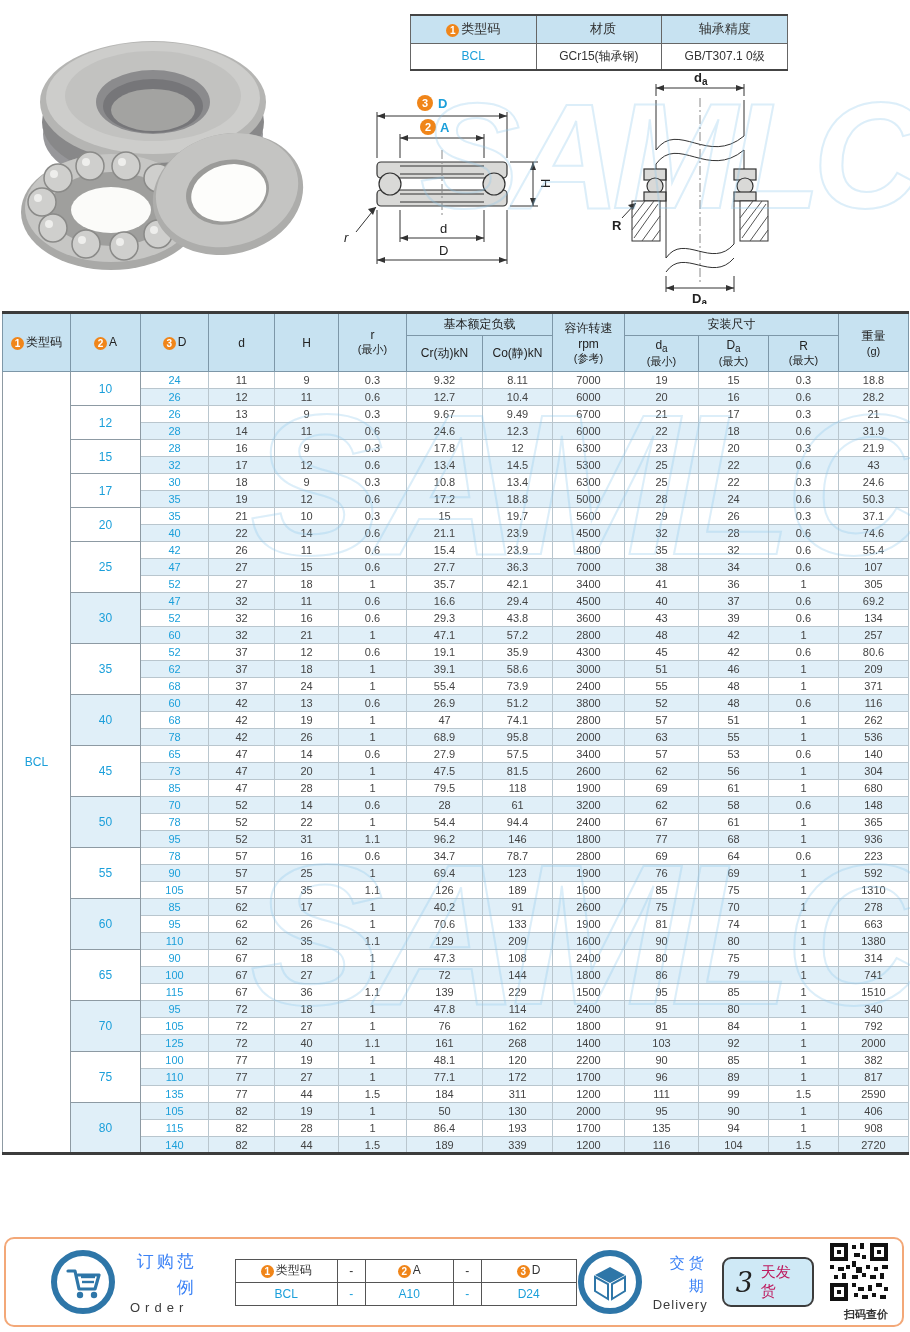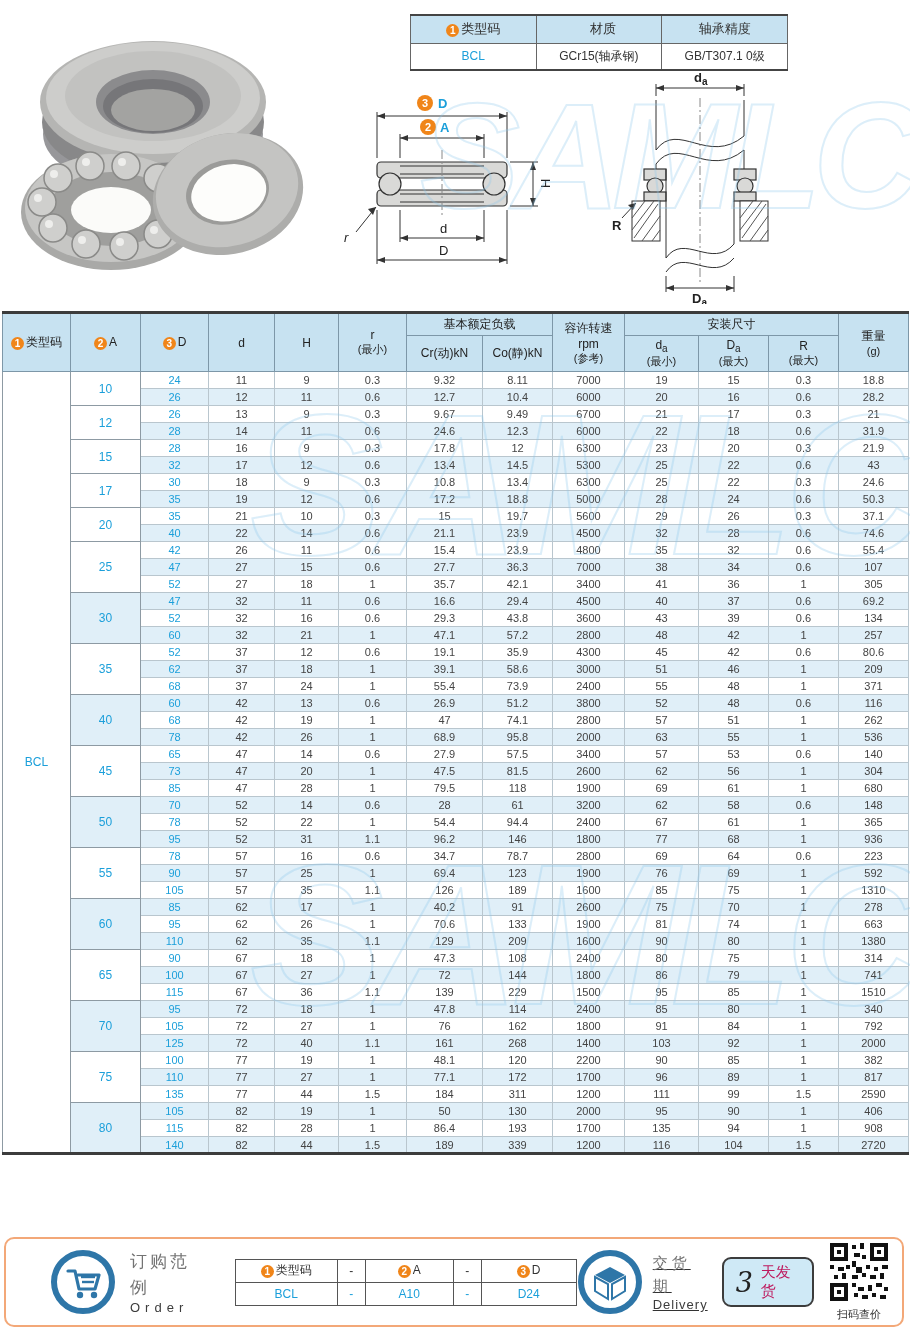--- a/index.html
+++ b/index.html
@@ -54,35 +54,35 @@
                   border-color:#8d9aa3; }
   table.main td.d-cell { color:#1b9fda; }
   table.main tr.group-start td { border-top:1px solid #6d7a82; }
 
   
   .footer { position:absolute; left:4px; top:1237px; width:900px; height:90px;
             border:2px solid #f3a878; border-radius:10px; background:#fff;
             display:flex; align-items:center; z-index:11; }
   .fc-block { display:flex; align-items:center; }
   .ic-circle { width:66px; height:66px; flex:0 0 66px; }
-  .ic-text1 { font-size:17px; letter-spacing:3px; color:#737373; line-height:1.5; }
+  .ic-text1 { font-size:17px; letter-spacing:3px; color:#3b82f6; line-height:1.5;text-align:right; }
   .ic-text2 { font-size:13px; letter-spacing:5px; color:#3c3c3c; }
 
   table.order { border-collapse:collapse; text-align:center; font-size:12px; margin-left:38px; }
   table.order td { border:1px solid #555; height:23px; padding:0 4px; }
   table.order td.title { font-weight:bold; font-size:13px; }
   table.order td.blue { color:#1b9fda; }
 
   .badge { background:#cfe9f6; border:2px solid #3c3c3c; border-radius:9px; padding:4px 12px;
            display:flex; align-items:center; gap:8px; margin-left:14px; }
   .badge .num { font-family:"DejaVu Serif","Liberation Serif",serif; font-style:italic;
                 font-size:27px; color:#222; }
   .badge .unit { font-size:15px; font-weight:normal; color:#be185d; }
 
-  .qr-block { margin-left:16px; margin-right:14px; text-align:center; }
+  .qr-block { margin-left:16px; margin-right:14px; text-align:right;font-weight:bold; }
   .qr-label { font-size:11px; color:#333; margin-top:2px; }
 </style>
 </head>
 <body>
 
 <div class="wm wm1">SAMLC</div>
 <div class="wm wm2">SAMLC</div>
 <div class="wm wm3">SAMLC</div>
 
 <div class="photo">
@@ -976,21 +976,21 @@
     <tr>
       <td class="blue">BCL</td>
       <td class="blue">-</td>
       <td class="blue">A10</td>
       <td class="blue">-</td>
       <td class="blue">D24</td>
     </tr>
   </tbody>
     </table>
 
-  <div class="fc-block" style="margin-left:auto; gap:10px;text-decoration:underline;">
+  <div class="fc-block" style="margin-left:auto; gap:10px;">
     <svg class="ic-circle" viewBox="0 0 66 66">
       <circle cx="33" cy="33" r="29" fill="none" stroke="#2e76a8" stroke-width="6"></circle>
       <polygon points="33,18 48,26 33,34 18,26" fill="#2e76a8"></polygon>
       <polygon points="18,28 31,35 31,50 18,42" fill="#fff" stroke="#2e76a8" stroke-width="2"></polygon>
       <polygon points="48,28 35,35 35,50 48,42" fill="#fff" stroke="#2e76a8" stroke-width="2"></polygon>
     </svg>
     <div>
       <div class="ic-text1" style="font-size:15px; letter-spacing:4px;">交货期</div>
       <div class="ic-text2" style="letter-spacing:1px;">Delivery</div>
     </div>

